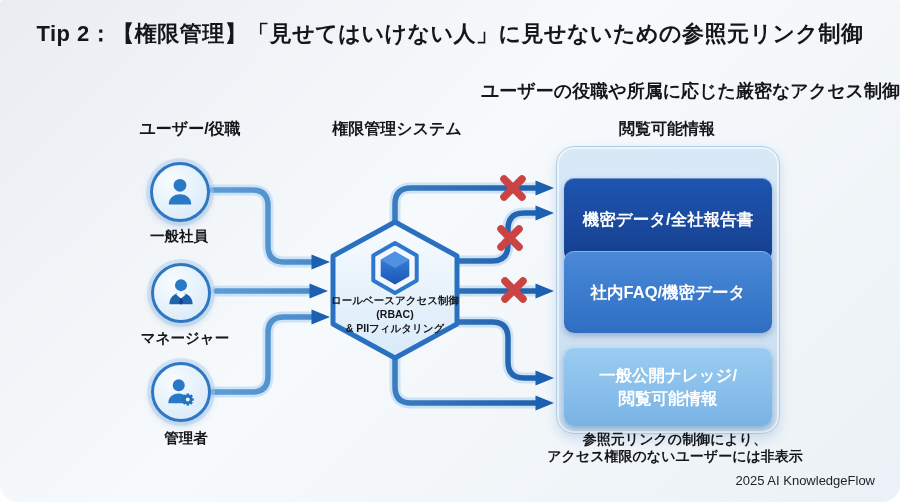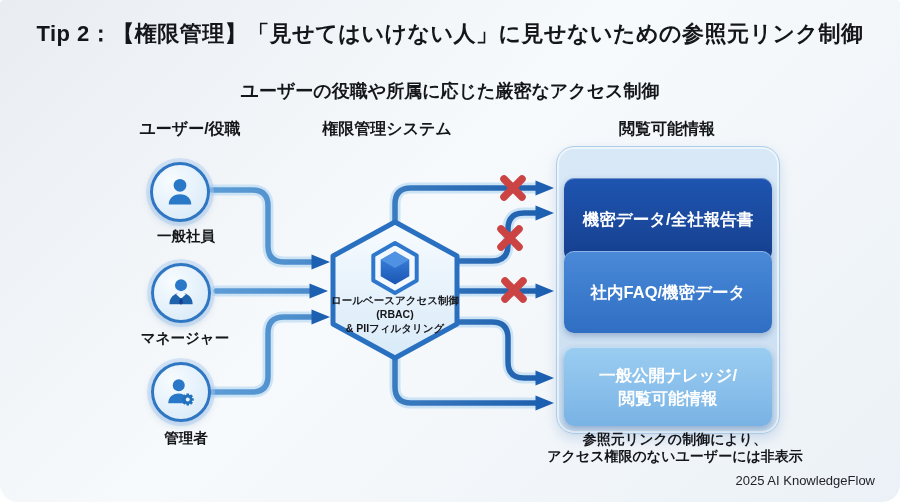--- a/index.html
+++ b/index.html
@@ -2,25 +2,25 @@
 <html><head>
 <meta charset="utf-8">
 <style>
   html,body{margin:0;padding:0;background:#ffffff;}
   body{width:900px;height:502px;font-family:"Liberation Sans","DejaVu Sans",sans-serif;}
   .slide{position:relative;width:900px;height:502px;overflow:hidden;
          background:linear-gradient(135deg,#e9edf2 0%,#f7fafc 45%,#ebf1f6 100%);
          border-radius:4px 4px 18px 18px;}
   .title{position:absolute;left:0;right:0;top:19px;text-align:center;
          font-size:22px;font-weight:bold;color:#15161a;letter-spacing:.5px;}
-  .subtitle{position:absolute;left:0;right:0;top:79px;text-align:center;
+  .subtitle{position:absolute;left:0;right:0;top:79px;text-align:right;
          font-size:18px;font-weight:bold;color:#15161a;}
   .colhead{position:absolute;width:200px;text-align:center;top:119px;
          font-size:16px;font-weight:bold;color:#15161a;}
-  .colhead.users{left:90px;} .colhead.system{left:287px;} .colhead.viewable{left:567px;}
+  .colhead.users{left:90px;} .colhead.system{left:297px;} .colhead.viewable{left:567px;}
   .arrows{position:absolute;left:0;top:0;}
   .circle{position:absolute;width:60px;height:60px;border-radius:50%;
          border:3px solid #2f77c2;box-sizing:border-box;
          background:radial-gradient(circle at 35% 30%,#f8fcff 0%,#dcecf9 75%);
          box-shadow:0 0 0 4px rgba(170,205,240,.45),0 3px 8px rgba(30,90,160,.25);
          display:flex;align-items:center;justify-content:center;z-index:3;}
   .ulabel{position:absolute;width:122px;text-align:center;font-size:14.5px;
          font-weight:bold;color:#15161a;z-index:3;}
   .hexwrap{position:absolute;left:325px;top:216px;z-index:2;}
   .hextext{position:absolute;left:331px;top:294px;width:128px;text-align:center;
@@ -92,21 +92,21 @@
   </svg>
 
   <div class="circle" style="left:150px;top:162px;">
     <svg width="36" height="36" viewBox="0 0 48 48">
       <g fill="#2979c8">
         <circle cx="24" cy="15" r="8.5"></circle>
         <path d="M24 27c-9.5 0-15 6-15 13.5h30C39 33 33.5 27 24 27z"></path>
       </g>
     </svg>
   </div>
-  <div class="ulabel" style="left:125px;top:227px;">一般社員</div>
+  <div class="ulabel" style="left:118px;top:227px;">一般社員</div>
 
   <div class="circle" style="left:151px;top:263px;">
     <svg width="36" height="36" viewBox="0 0 48 48">
       <circle cx="24" cy="13.5" r="8" fill="#2979c8"></circle>
       <path d="M24 24c-10 0-15.5 6.5-15.5 15h31C39.5 30.5 34 24 24 24z" fill="#1f63ad"></path>
       <path d="M17.5 25.5l6.5 6 6.5-6-2.5-1.5h-8z" fill="#f4f9fe"></path>
       <path d="M22.8 31h2.4l1.6 6-2.8 2.8-2.8-2.8z" fill="#163f8e"></path>
     </svg>
   </div>
   <div class="ulabel" style="left:124px;top:329px;">マネージャー</div>

